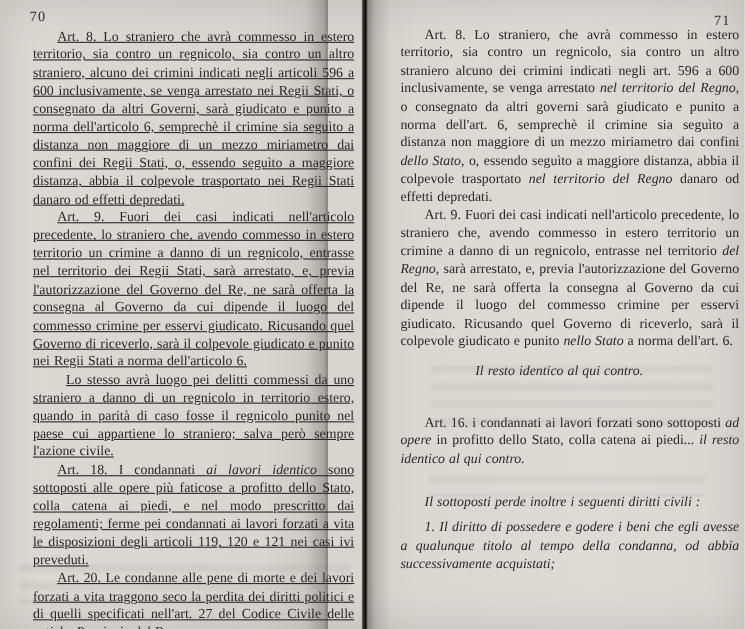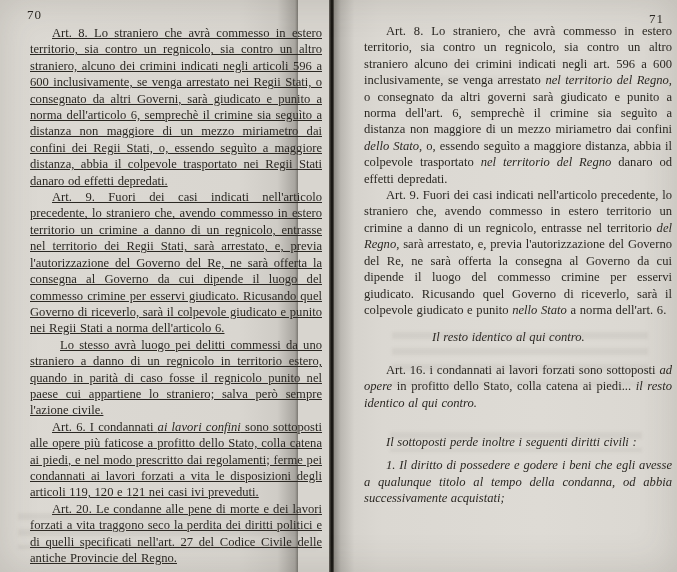--- a/index.html
+++ b/index.html
@@ -35,21 +35,21 @@
   .text p {
     margin:0; font-size:12.6px; line-height:16.4px;
     text-align:justify; text-indent:22px;
     word-spacing:0.5px;
   }
   .it { font-style:italic; }
   
   .page-left .text p:nth-of-type(3) { text-indent:30px; }
   
   .page-right .text p:nth-of-type(3) { margin:11px 0 0 68px; text-indent:0; text-align:left; }
-  .page-right .text p:nth-of-type(4) { margin-top:16px; }
+  .page-right .text p:nth-of-type(4) { margin-top:30px; }
   .page-right .text p:nth-of-type(5) { margin-top:23px; }
   .page-right .text p:nth-of-type(6) { margin-top:7px; }
   
   .ghost {
     position:absolute; pointer-events:none; opacity:0.5;
     background:repeating-linear-gradient(
       to bottom,
       rgba(98,92,84,0.16) 0px, rgba(98,92,84,0.16) 7px,
       rgba(216,213,207,0) 7px, rgba(216,213,207,0) 16px);
     filter:blur(1.6px);
@@ -63,21 +63,21 @@
 <body>
 
 <div class="scan">
 
   <div class="page page-left">
     <div class="pagenum pn-left">70</div>
     <div class="text">
         <p><span>Art. 8. Lo straniero che avrà commesso in estero territorio, sia contro un regnicolo, sia contro un altro straniero, alcuno dei crimini indicati negli articoli 596 a 600 inclusivamente, se venga arrestato nei Regii Stati, o consegnato da altri Governi, sarà giudicato e punito a norma dell'articolo 6, semprechè il crimine sia seguìto a distanza non maggiore di un mezzo miriametro dai confini dei Regii Stati, o, essendo seguìto a maggiore distanza, abbia il colpevole trasportato nei Regii Stati danaro od effetti depredati.</span></p>
         <p><span>Art. 9. Fuori dei casi indicati nell'articolo precedente, lo straniero che, avendo commesso in estero territorio un crimine a danno di un regnicolo, entrasse nel territorio dei Regii Stati, sarà arrestato, e, previa l'autorizzazione del Governo del Re, ne sarà offerta la consegna al Governo da cui dipende il luogo del commesso crimine per esservi giudicato. Ricusando quel Governo di riceverlo, sarà il colpevole giudicato e punito nei Regii Stati a norma dell'articolo 6.</span></p>
         <p><span>Lo stesso avrà luogo pei delitti commessi da uno straniero a danno di un regnicolo in territorio estero, quando in parità di caso fosse il regnicolo punito nel paese cui appartiene lo straniero; salva però sempre l'azione civile.</span></p>
-        <p><span>Art. 6. I condannati </span><span class="it">ai lavori confini</span><span> sono sottoposti alle opere più faticose a profitto dello Stato, colla catena ai piedi, e nel modo prescritto dai regolamenti; ferme pei condannati ai lavori forzati a vita le disposizioni degli articoli 119, 120 e 121 nei casi ivi preveduti.</span></p>
+        <p><span>Art. 18. I condannati </span><span class="it">ai lavori identico</span><span> sono sottoposti alle opere più faticose a profitto dello Stato, colla catena ai piedi, e nel modo prescritto dai regolamenti; ferme pei condannati ai lavori forzati a vita le disposizioni degli articoli 119, 120 e 121 nei casi ivi preveduti.</span></p>
         <p><span>Art. 20. Le condanne alle pene di morte e dei lavori forzati a vita traggono seco la perdita dei diritti politici e di quelli specificati nell'art. 27 del Codice Civile delle antiche Provincie del Regno.</span></p>
       </div>
   </div>
 
   <div class="gutter"></div>
 
   <div class="page page-right">
     <div class="pagenum pn-right">71</div>
     <div class="text">
         <p><span>Art. 8. Lo straniero, che avrà commesso in estero territorio, sia contro un regnicolo, sia contro un altro straniero alcuno dei crimini indicati negli art. 596 a 600 inclusivamente, se venga arrestato </span><span class="it">nel territorio del Regno</span><span>, o consegnato da altri governi sarà giudicato e punito a norma dell'art. 6, semprechè il crimine sia seguìto a distanza non maggiore di un mezzo miriametro dai confini </span><span class="it">dello Stato</span><span>, o, essendo seguìto a maggiore distanza, abbia il colpevole trasportato </span><span class="it">nel territorio del Regno</span><span> danaro od effetti depredati.</span></p>

